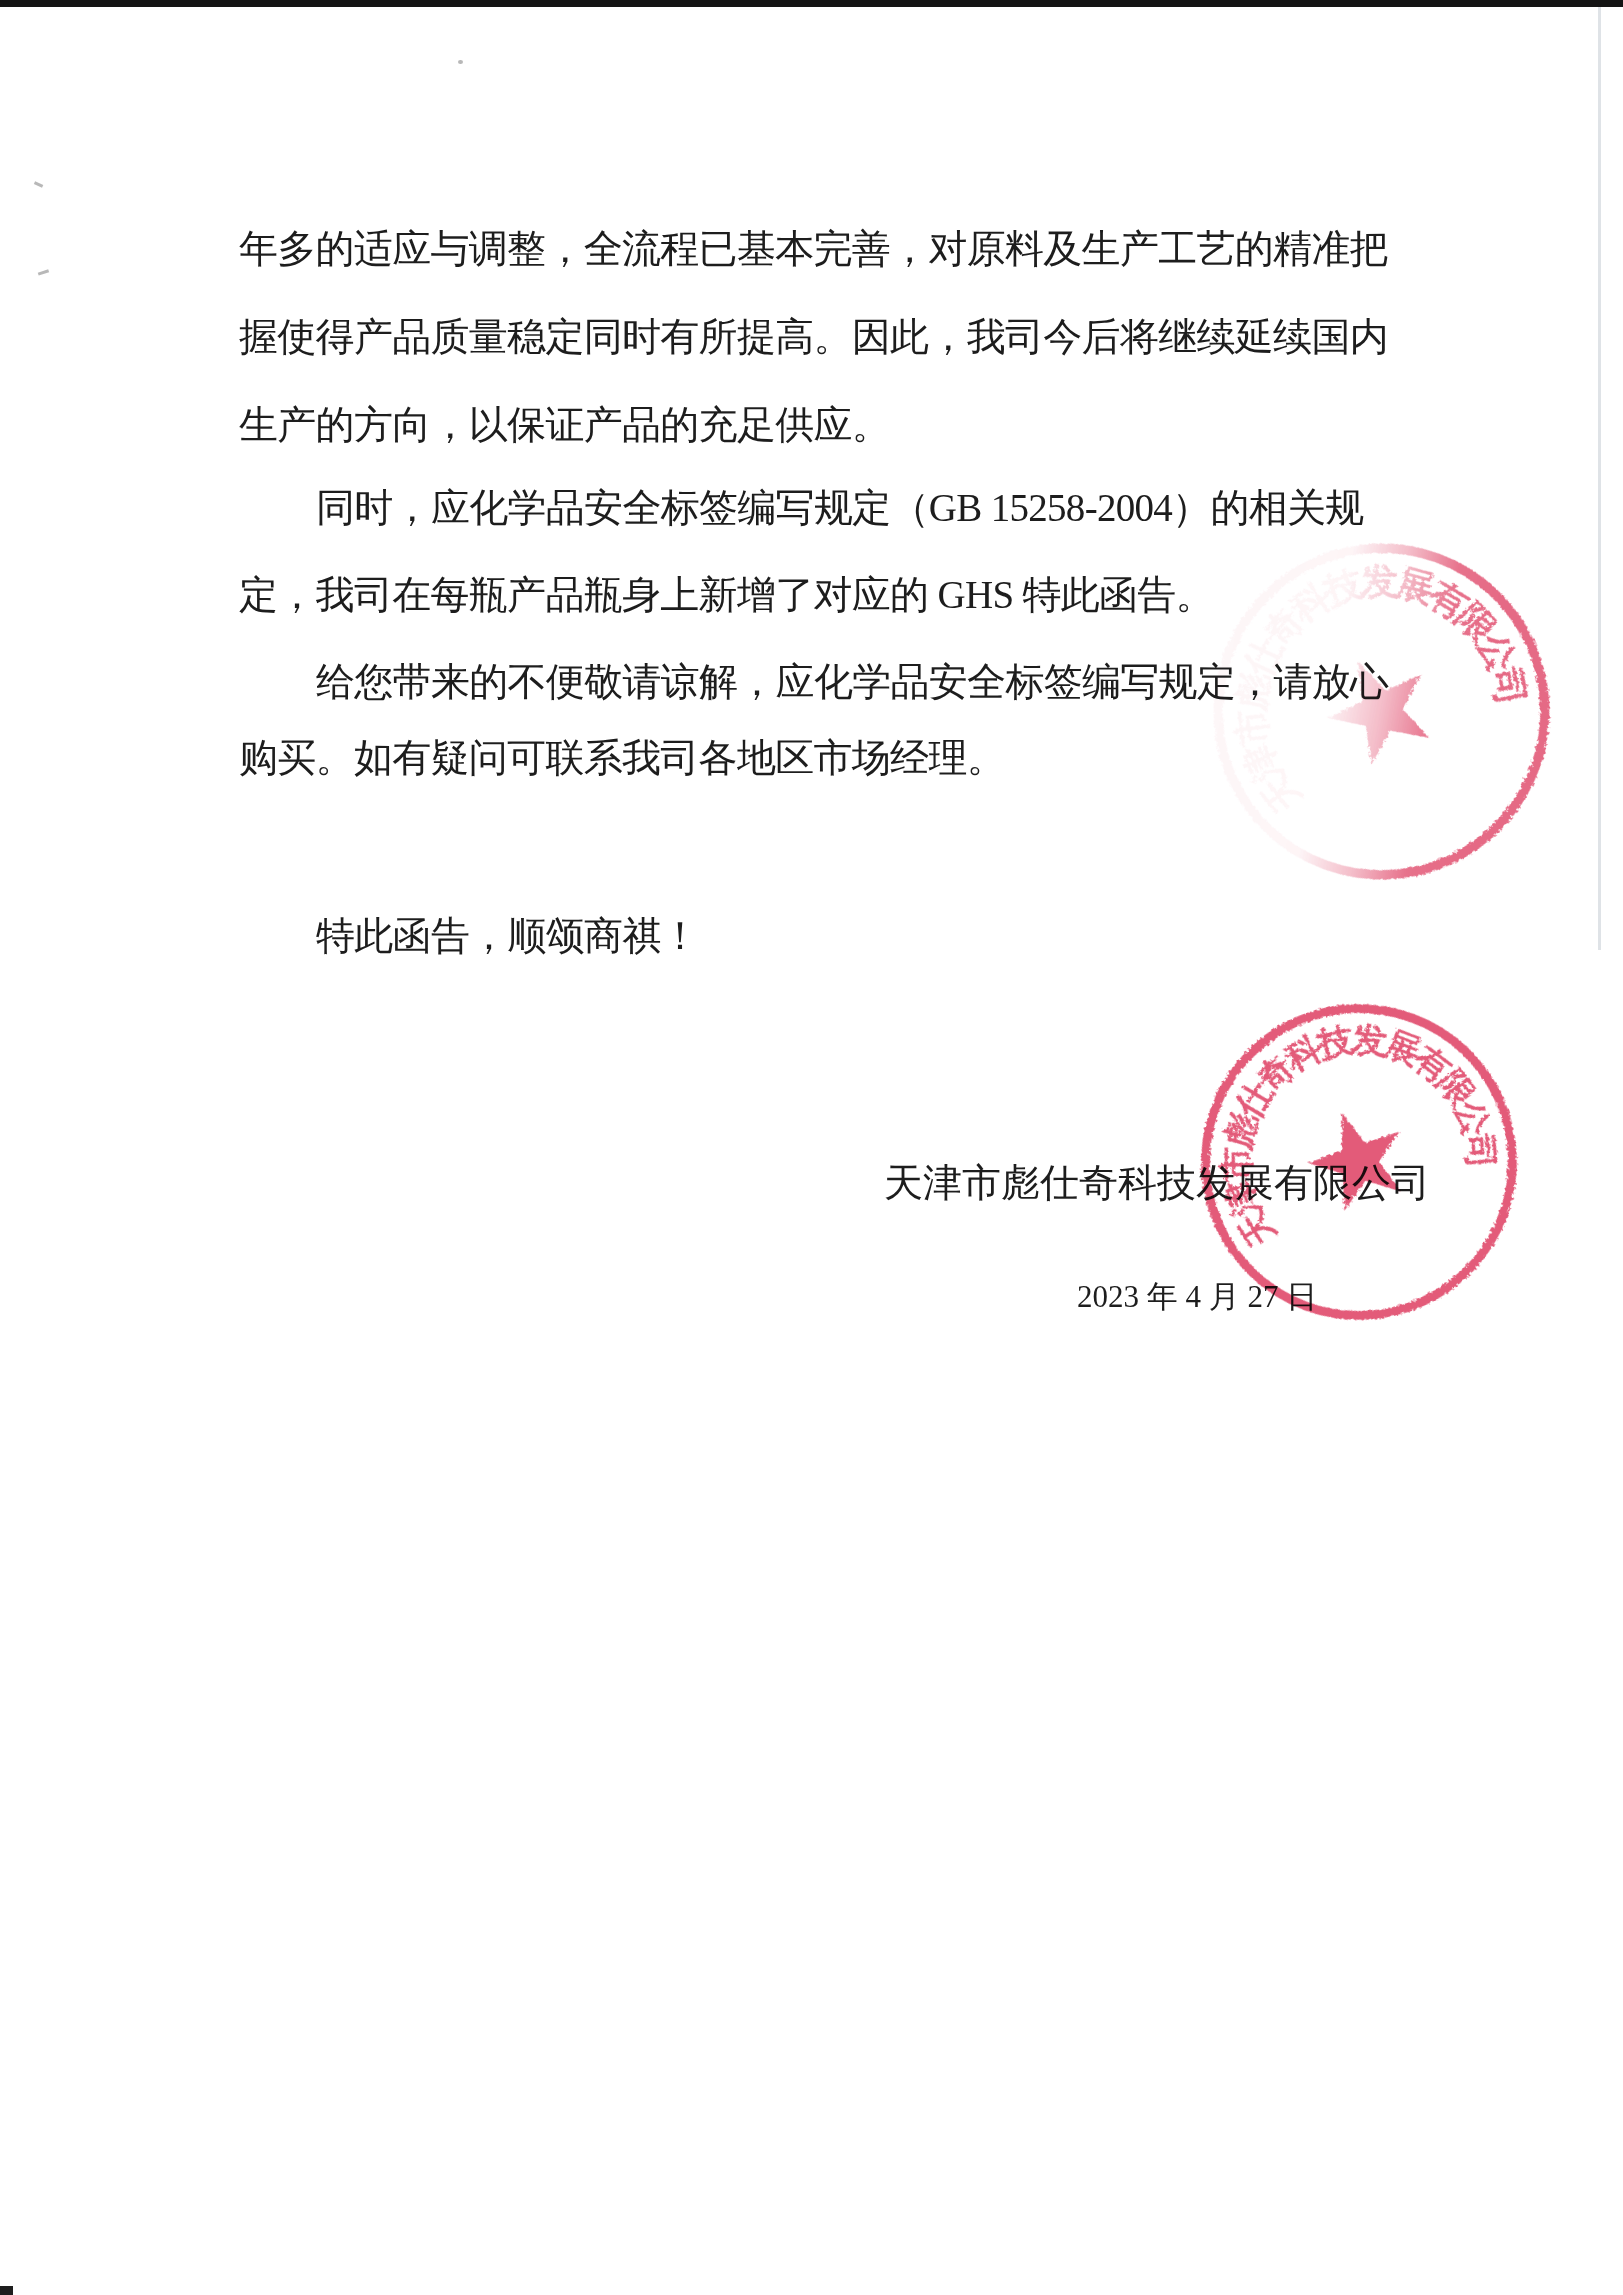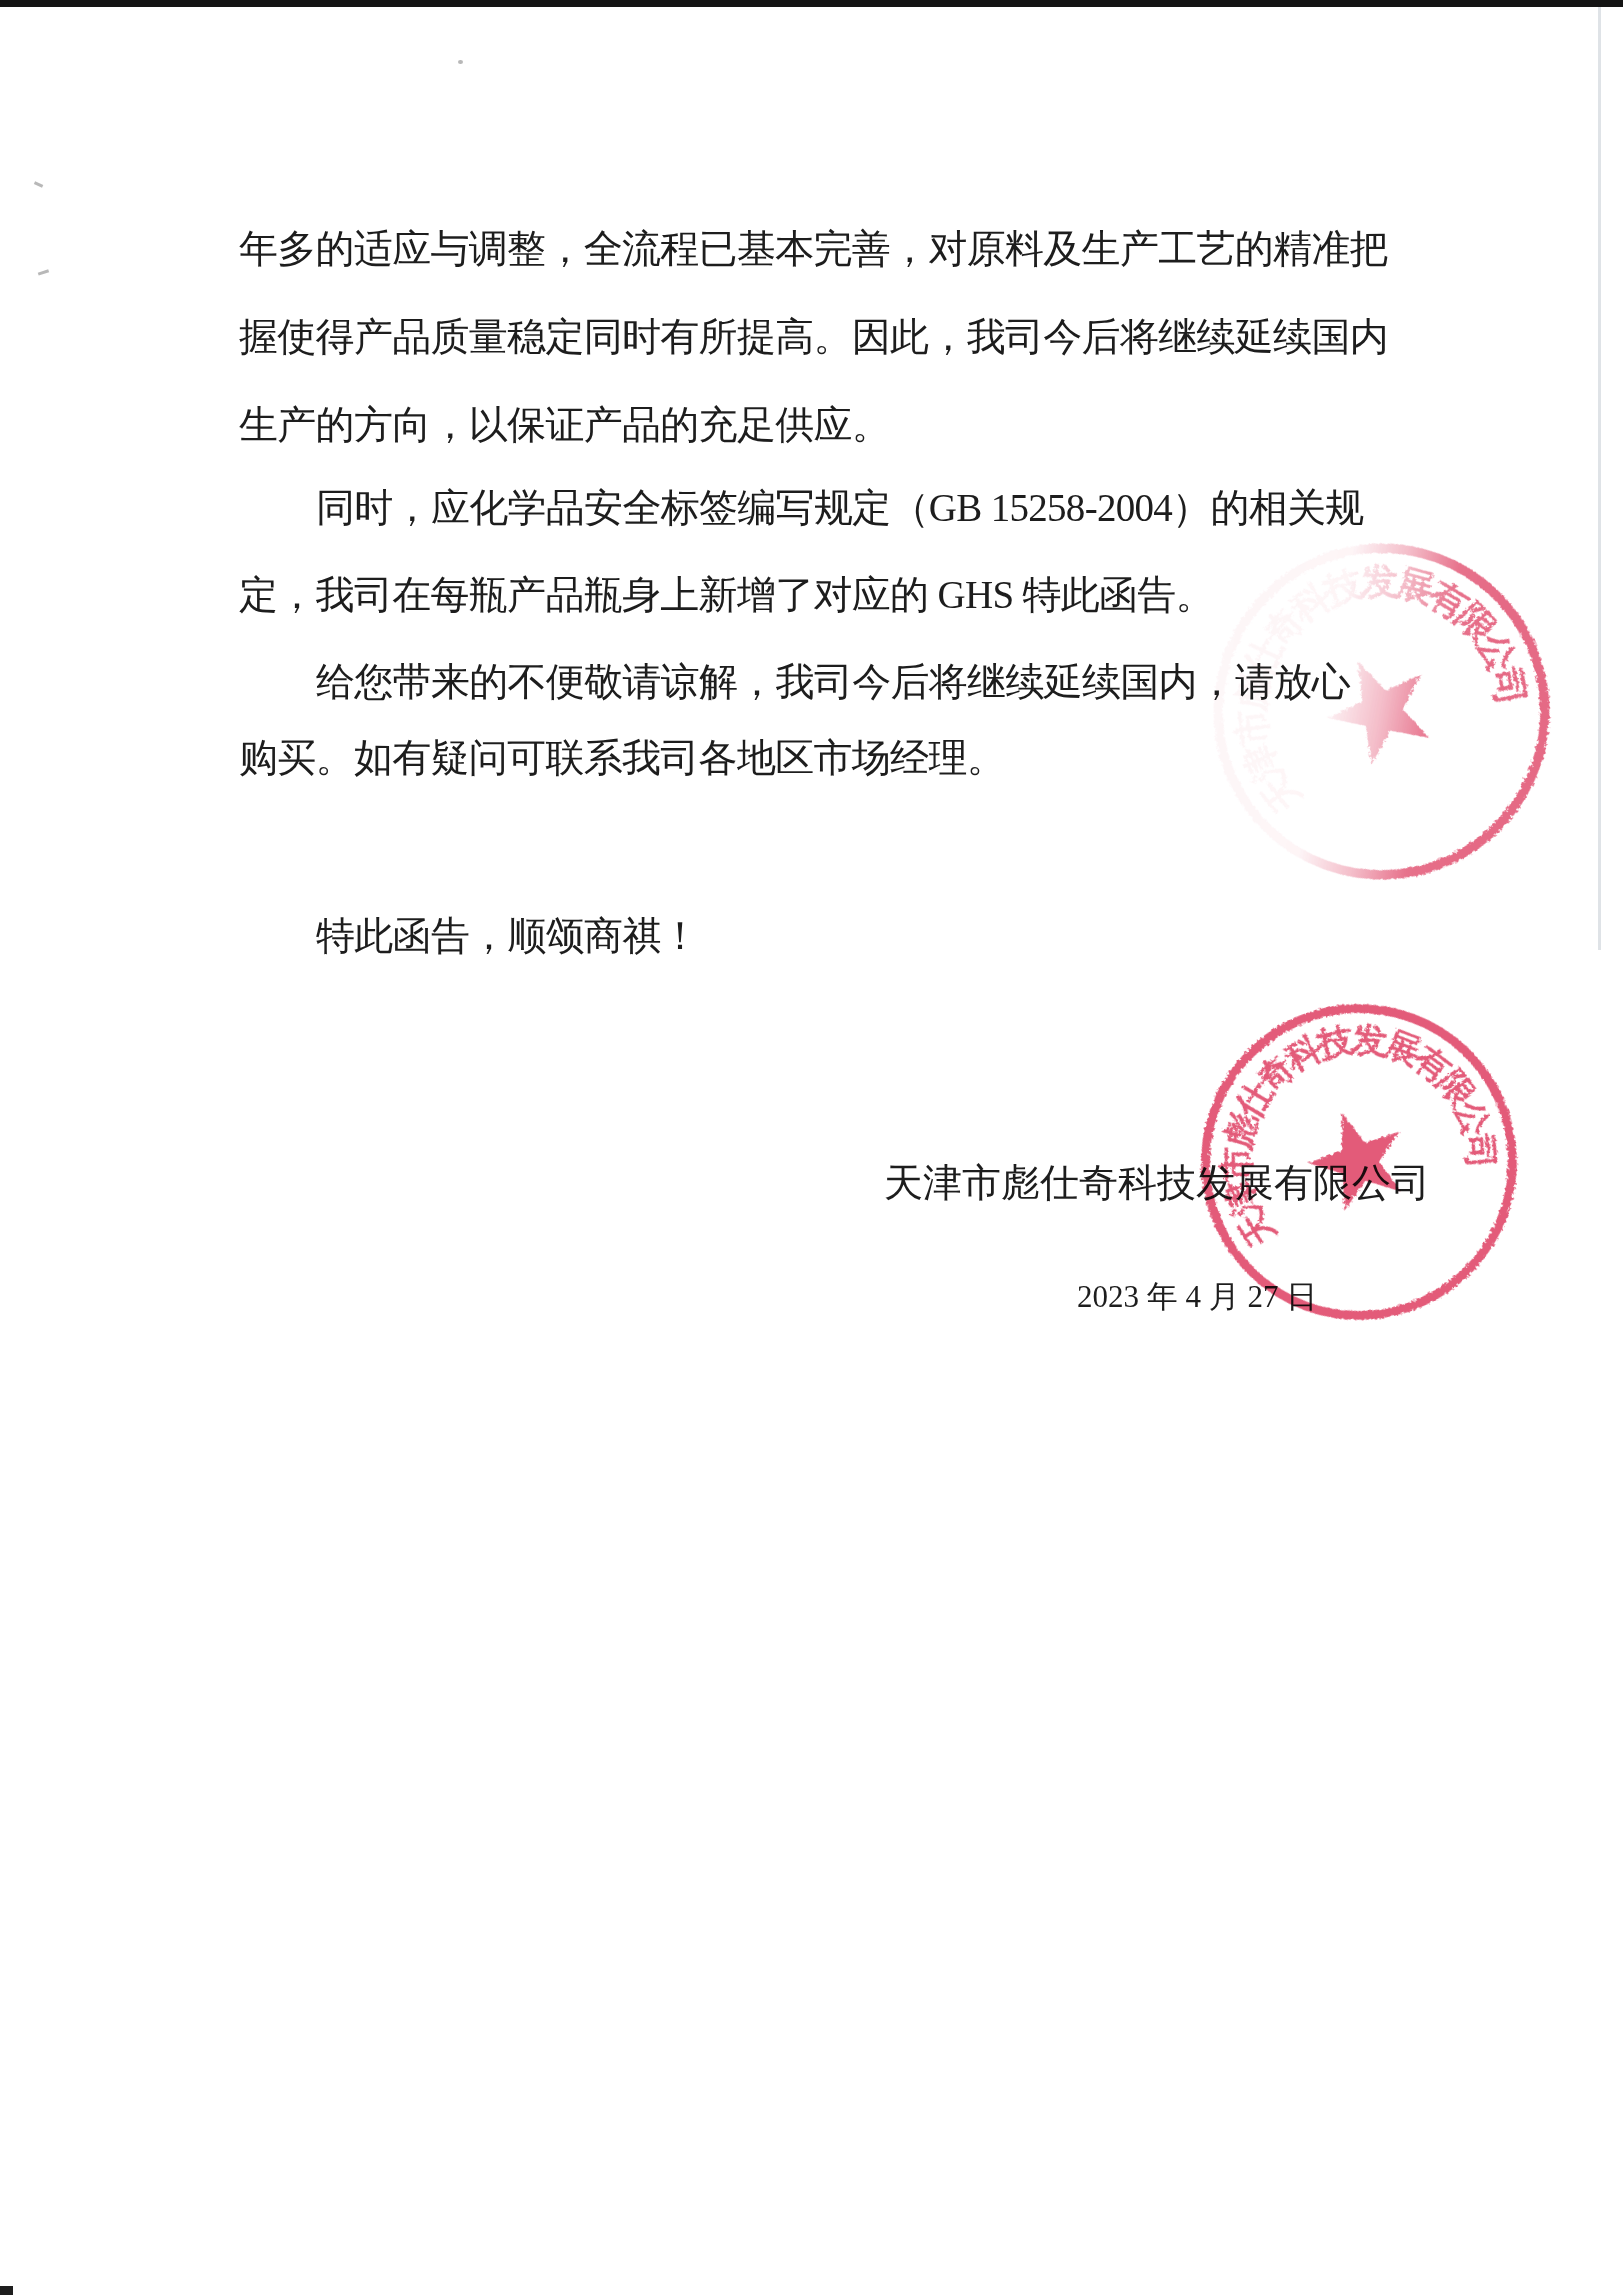--- a/index.html
+++ b/index.html
@@ -131,21 +131,21 @@
   <div class="scan-speck speck-1"></div>
   <div class="scan-speck speck-2"></div>
   <div class="scan-speck speck-3"></div>
   <div class="scan-speck speck-4"></div>
 
   <div class="line" style="top:227px">年多的适应与调整，全流程已基本完善，对原料及生产工艺的精准把</div>
   <div class="line" style="top:315px">握使得产品质量稳定同时有所提高。因此，我司今后将继续延续国内</div>
   <div class="line" style="top:403px">生产的方向，以保证产品的充足供应。</div>
   <div class="line indent" style="top:486px">同时，应化学品安全标签编写规定（GB 15258-2004）的相关规</div>
   <div class="line" style="top:573px">定，我司在每瓶产品瓶身上新增了对应的 GHS 特此函告。</div>
-  <div class="line indent" style="top:660px">给您带来的不便敬请谅解，我司今后将继续延续国内，请放心</div>
+  <div class="line indent" style="top:660px">给您带来的不便敬请谅解，应化学品安全标签编写规定，请放心</div>
   <div class="line" style="top:736px">购买。如有疑问可联系我司各地区市场经理。</div>
   <div class="line indent" style="top:914px">特此函告，顺颂商祺！</div>
 
   <div class="signature-company">天津市彪仕奇科技发展有限公司</div>
   <div class="signature-date">2023 年 4 月 27 日</div>
 
   <div class="stamp stamp-top">
     <svg viewBox="0 0 480 480">
       <defs>
         <filter id="seal-rough-a" x="-10%" y="-10%" width="120%" height="120%">

